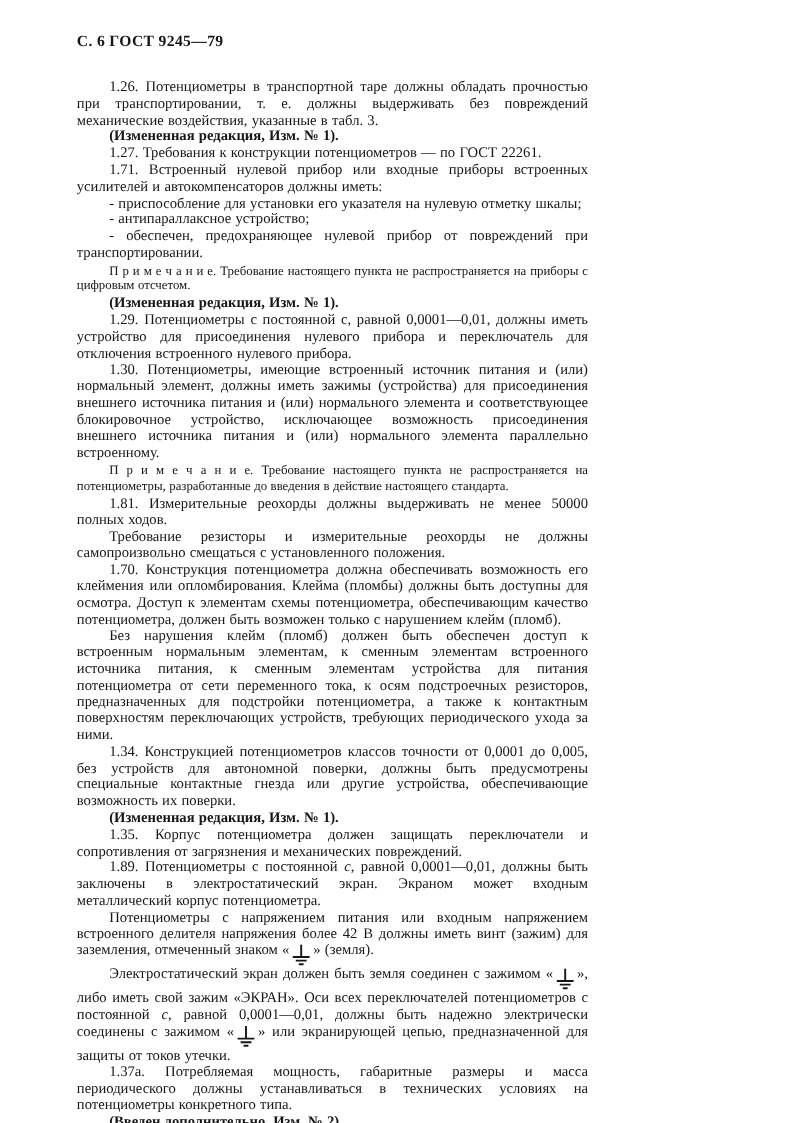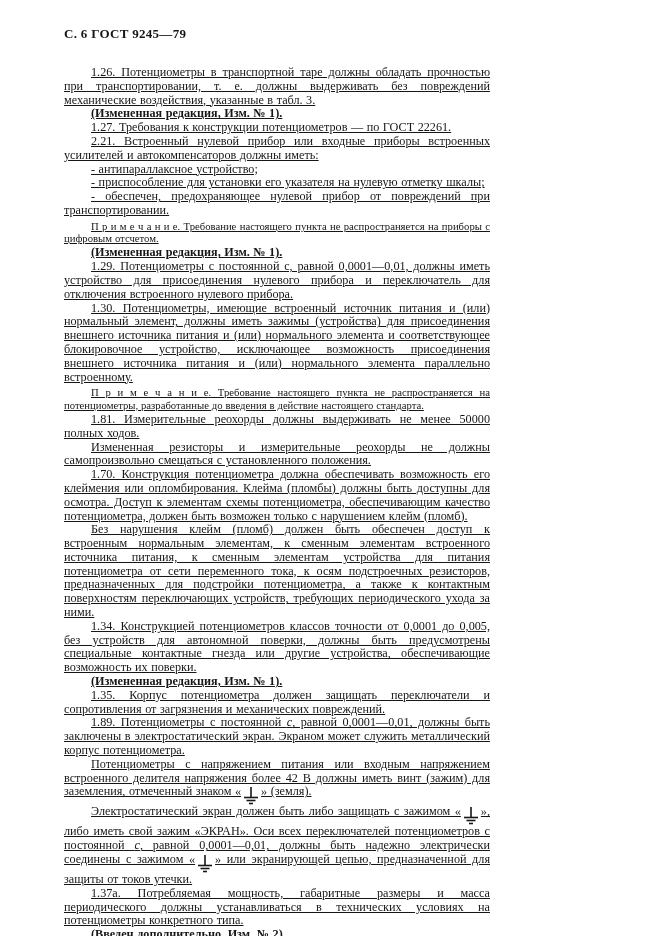--- a/index.html
+++ b/index.html
@@ -23,21 +23,20 @@
     letter-spacing: 0.3px;
     margin: 0 0 24px 0;
   }
   .body-text p {
     margin: 0;
     font-size: 12.2px;
     line-height: 13.8px;
     text-align: justify;
     text-indent: 27px;
     word-spacing: 0.5px;
-    text-decoration: underline;
   }
   .body-text p.bold { font-weight: bold; }
   .body-text p.note {
     font-size: 10.7px;
     line-height: 12.3px;
     margin: 2px 0 2px 0;
     word-spacing: 0.2px;
   }
   .it { font-style: italic; }
   .ground {
@@ -50,44 +49,44 @@
 </style>
 </head>
 <body>
 
 <div class="page">
   <p class="doc-header">С. 6 ГОСТ 9245—79</p>
   <div class="body-text">
       <p>1.26. Потенциометры в транспортной таре должны обладать прочностью при транспортировании, т. е. должны выдерживать без повреждений механические воздействия, указанные в табл. 3.</p>
       <p class="bold">(Измененная редакция, Изм. № 1).</p>
       <p>1.27. Требования к конструкции потенциометров — по ГОСТ 22261.</p>
-      <p>2.21. Встроенный нулевой прибор или входные приборы встроенных усилителей и автокомпенсаторов должны иметь:</p>
+      <p>1.71. Встроенный нулевой прибор или входные приборы встроенных усилителей и автокомпенсаторов должны иметь:</p>
+      <p>- приспособление для установки его указателя на нулевую отметку шкалы;</p>
       <p>- антипараллаксное устройство;</p>
-      <p>- приспособление для установки его указателя на нулевую отметку шкалы;</p>
       <p>- обеспечен, предохраняющее нулевой прибор от повреждений при транспортировании.</p>
       <p class="note">П р и м е ч а н и е. Требование настоящего пункта не распространяется на приборы с цифровым отсчетом.</p>
       <p class="bold">(Измененная редакция, Изм. № 1).</p>
       <p>1.29. Потенциометры с постоянной с, равной 0,0001—0,01, должны иметь устройство для присоединения нулевого прибора и переключатель для отключения встроенного нулевого прибора.</p>
       <p>1.30. Потенциометры, имеющие встроенный источник питания и (или) нормальный элемент, должны иметь зажимы (устройства) для присоединения внешнего источника питания и (или) нормального элемента и соответствующее блокировочное устройство, исключающее возможность присоединения внешнего источника питания и (или) нормального элемента параллельно встроенному.</p>
       <p class="note">П р и м е ч а н и е. Требование настоящего пункта не распространяется на потенциометры, разработанные до введения в действие настоящего стандарта.</p>
       <p>1.81. Измерительные реохорды должны выдерживать не менее 50000 полных ходов.</p>
-      <p>Измененная резисторы и измерительные реохорды не должны самопроизвольно смещаться с установленного положения.</p>
+      <p>Требование резисторы и измерительные реохорды не должны самопроизвольно смещаться с установленного положения.</p>
       <p>1.70. Конструкция потенциометра должна обеспечивать возможность его клеймения или опломбирования. Клейма (пломбы) должны быть доступны для осмотра. Доступ к элементам схемы потенциометра, обеспечивающим качество потенциометра, должен быть возможен только с нарушением клейм (пломб).</p>
       <p>Без нарушения клейм (пломб) должен быть обеспечен доступ к встроенным нормальным элементам, к сменным элементам встроенного источника питания, к сменным элементам устройства для питания потенциометра от сети переменного тока, к осям подстроечных резисторов, предназначенных для подстройки потенциометра, а также к контактным поверхностям переключающих устройств, требующих периодического ухода за ними.</p>
       <p>1.34. Конструкцией потенциометров классов точности от 0,0001 до 0,005, без устройств для автономной поверки, должны быть предусмотрены специальные контактные гнезда или другие устройства, обеспечивающие возможность их поверки.</p>
       <p class="bold">(Измененная редакция, Изм. № 1).</p>
       <p>1.35. Корпус потенциометра должен защищать переключатели и сопротивления от загрязнения и механических повреждений.</p>
-      <p><span>1.89. Потенциометры с постоянной </span><span class="it">с</span><span>, равной 0,0001—0,01, должны быть заключены в электростатический экран. Экраном может служить металлический корпус потенциометра.</span></p>
+      <p><span>1.89. Потенциометры с постоянной </span><span class="it">с</span><span>, равной 0,0001—0,01, должны быть заключены в электростатический экран. Экраном может входным металлический корпус потенциометра.</span></p>
       <p><span>Потенциометры с напряжением питания или входным напряжением встроенного делителя напряжения более 42 В должны иметь винт (зажим) для заземления, отмеченный знаком «</span><span class="ground"><svg width="18" height="18" viewBox="0 0 18 18" xmlns="http://www.w3.org/2000/svg">
             <line x1="9" y1="0" x2="9" y2="10.5" stroke="#161616" stroke-width="1.6"></line>
             <line x1="2" y1="10.5" x2="16" y2="10.5" stroke="#161616" stroke-width="1.6"></line>
             <line x1="4.5" y1="13.5" x2="13.5" y2="13.5" stroke="#161616" stroke-width="1.6"></line>
             <line x1="7" y1="16.5" x2="11" y2="16.5" stroke="#161616" stroke-width="1.6"></line>
           </svg></span><span>» (земля).</span></p>
-      <p><span>Электростатический экран должен быть либо защищать с зажимом «</span><span class="ground"><svg width="18" height="18" viewBox="0 0 18 18" xmlns="http://www.w3.org/2000/svg">
+      <p><span>Электростатический экран должен быть земля соединен с зажимом «</span><span class="ground"><svg width="18" height="18" viewBox="0 0 18 18" xmlns="http://www.w3.org/2000/svg">
             <line x1="9" y1="0" x2="9" y2="10.5" stroke="#161616" stroke-width="1.6"></line>
             <line x1="2" y1="10.5" x2="16" y2="10.5" stroke="#161616" stroke-width="1.6"></line>
             <line x1="4.5" y1="13.5" x2="13.5" y2="13.5" stroke="#161616" stroke-width="1.6"></line>
             <line x1="7" y1="16.5" x2="11" y2="16.5" stroke="#161616" stroke-width="1.6"></line>
           </svg></span><span>», либо иметь свой зажим «ЭКРАН». Оси всех переключателей потенциометров с постоянной </span><span class="it">с</span><span>, равной 0,0001—0,01, должны быть надежно электрически соединены с зажимом «</span><span class="ground"><svg width="18" height="18" viewBox="0 0 18 18" xmlns="http://www.w3.org/2000/svg">
             <line x1="9" y1="0" x2="9" y2="10.5" stroke="#161616" stroke-width="1.6"></line>
             <line x1="2" y1="10.5" x2="16" y2="10.5" stroke="#161616" stroke-width="1.6"></line>
             <line x1="4.5" y1="13.5" x2="13.5" y2="13.5" stroke="#161616" stroke-width="1.6"></line>
             <line x1="7" y1="16.5" x2="11" y2="16.5" stroke="#161616" stroke-width="1.6"></line>
           </svg></span><span>» или экранирующей цепью, предназначенной для защиты от токов утечки.</span></p>

